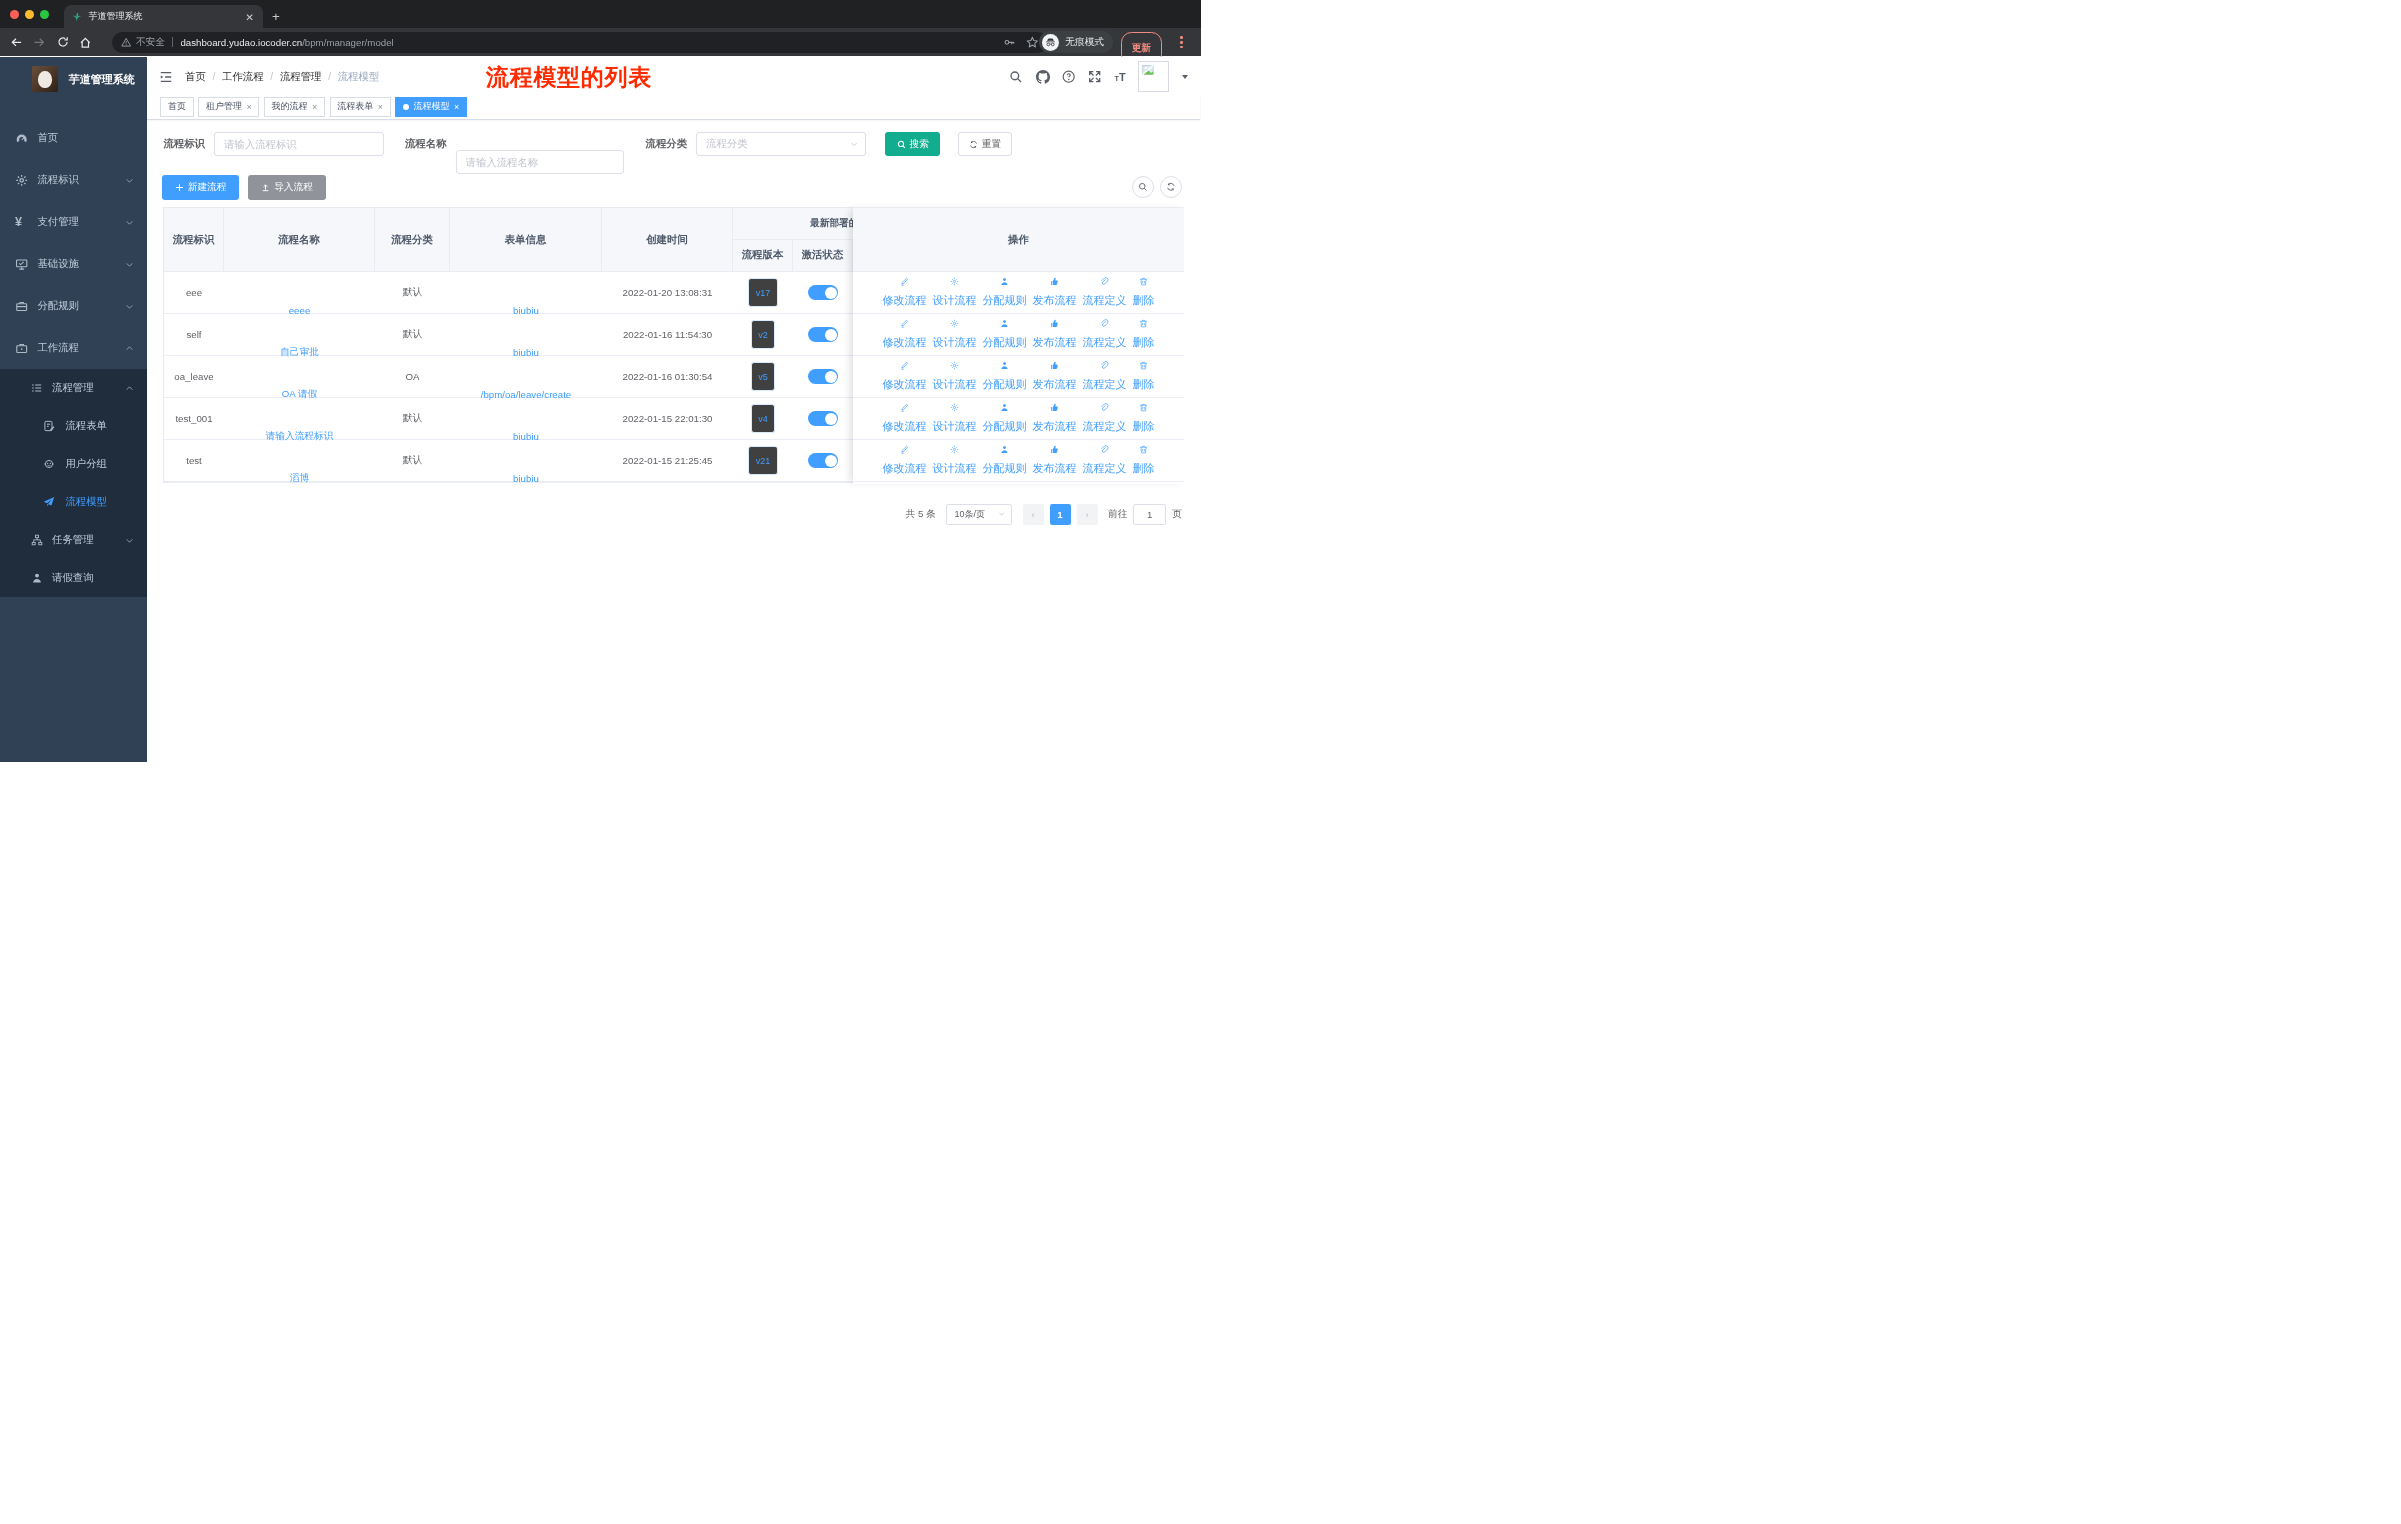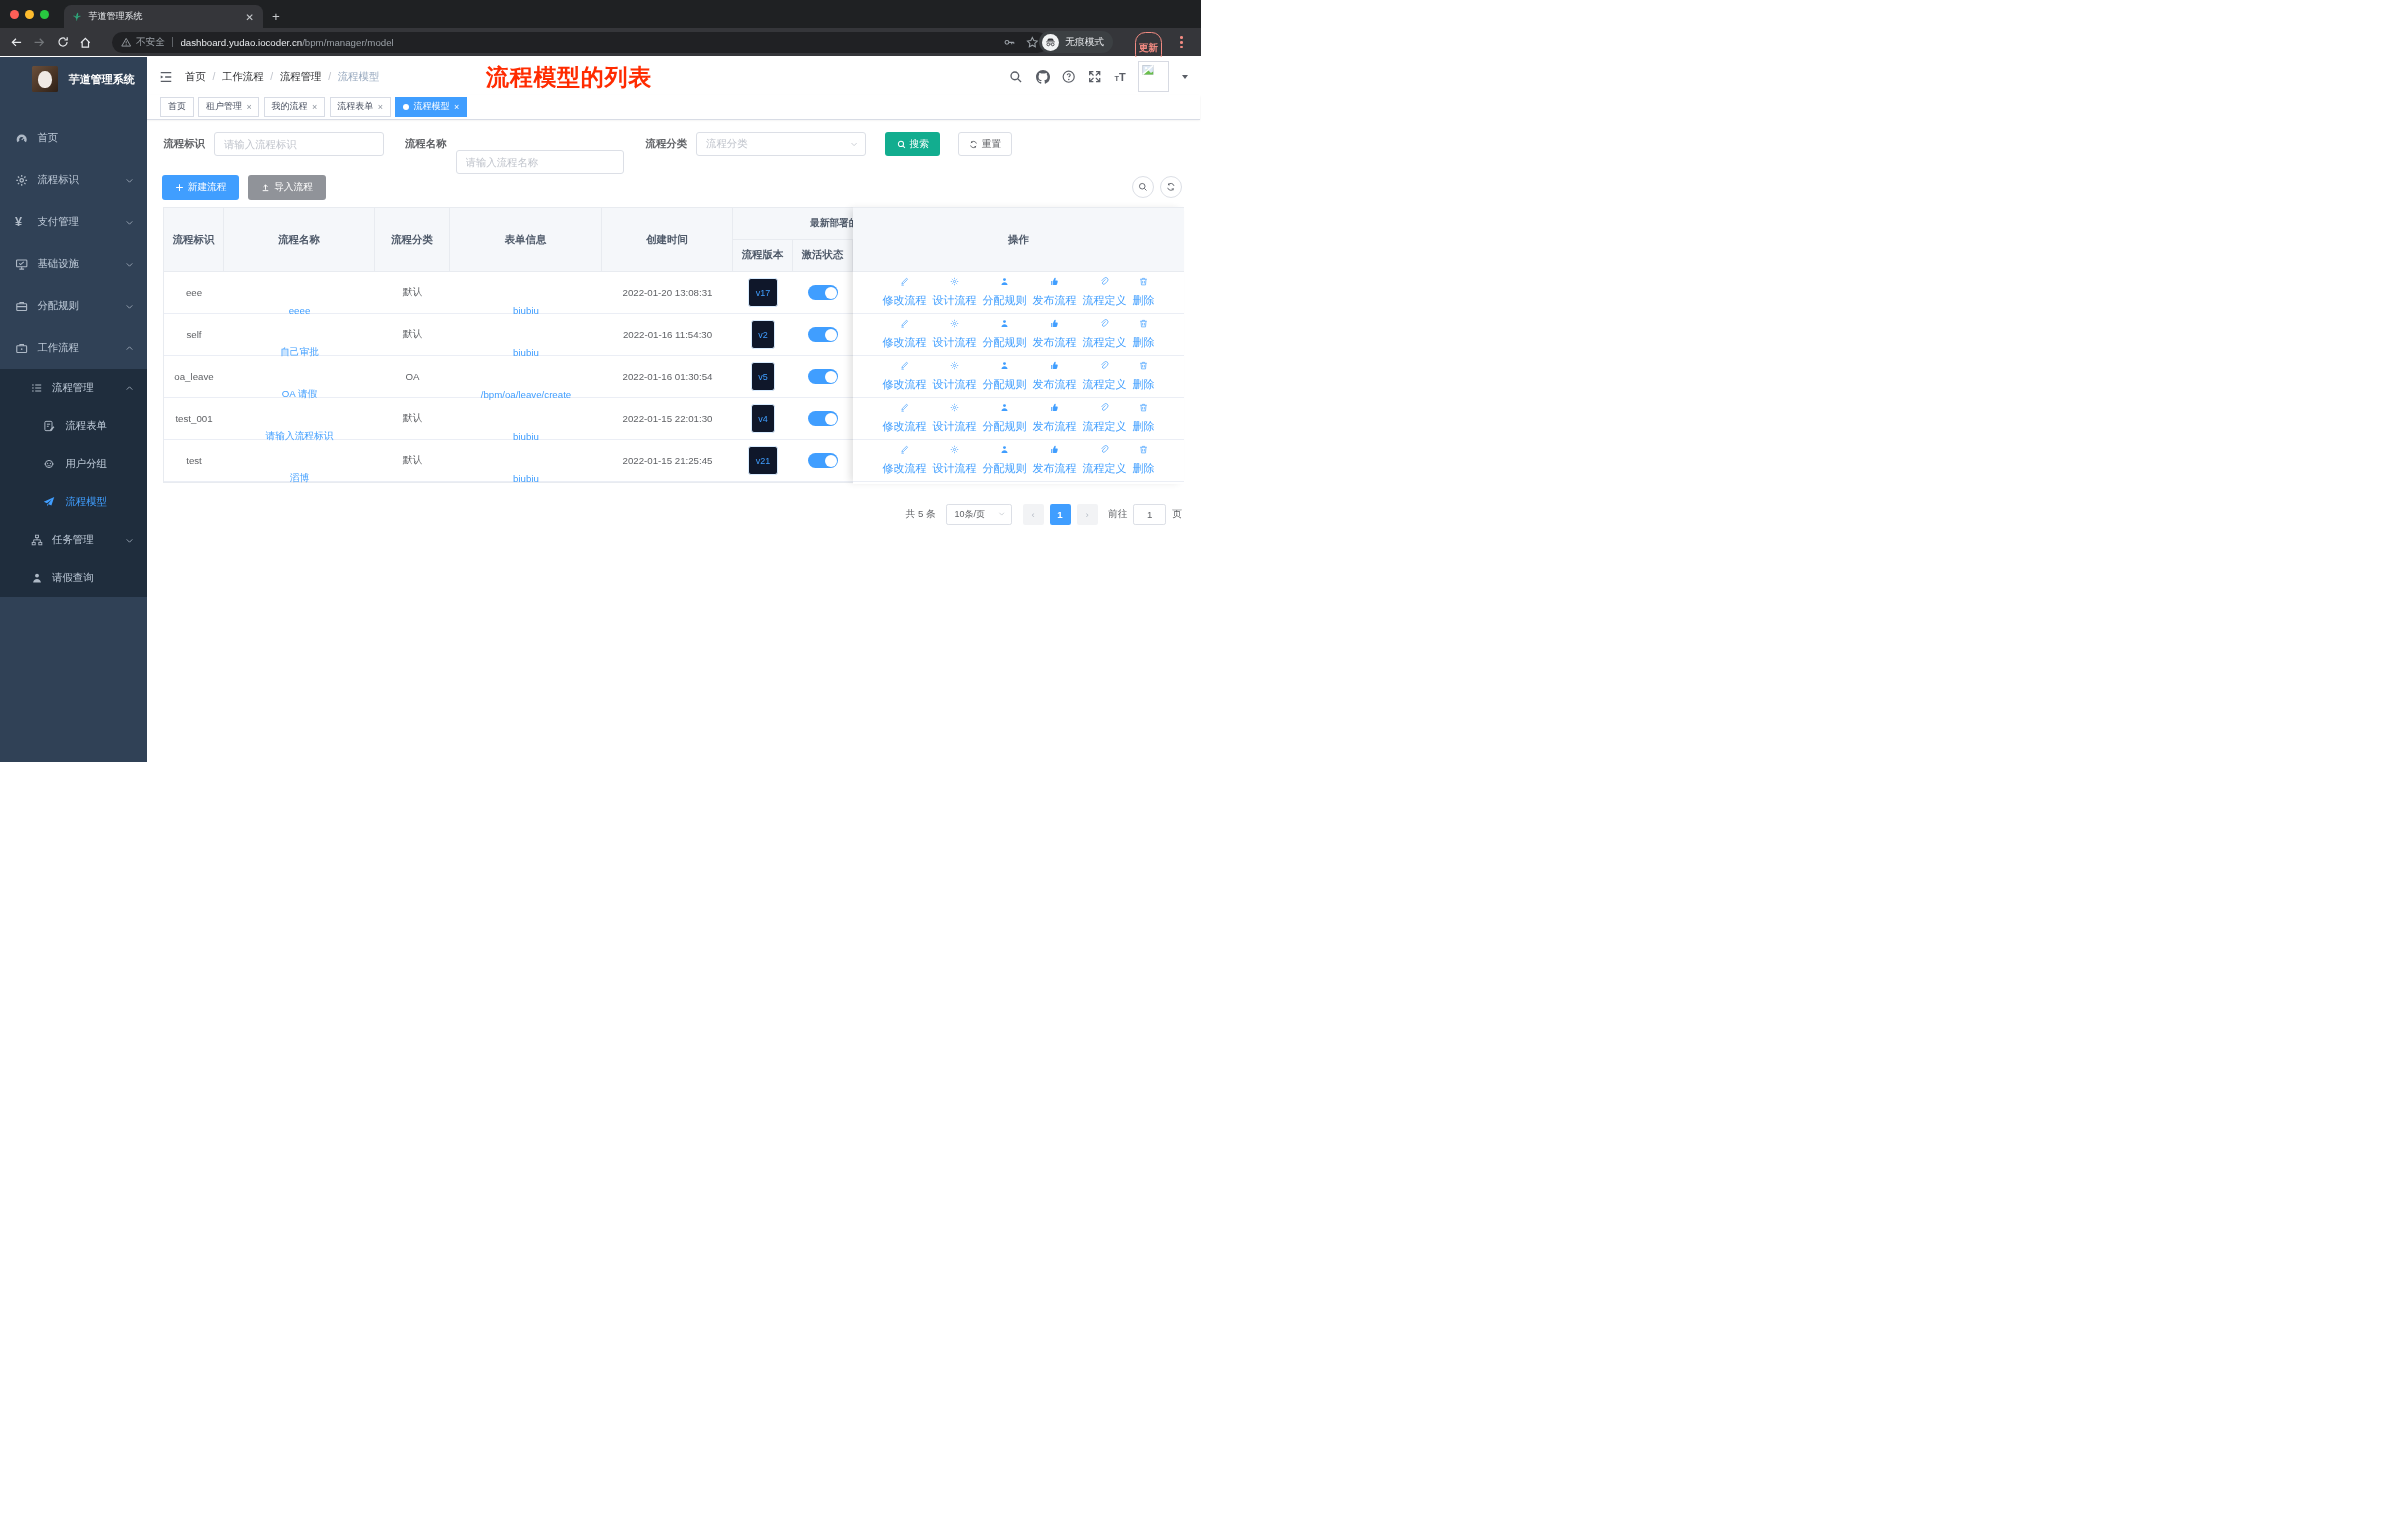--- a/index.html
+++ b/index.html
@@ -17,21 +17,21 @@
   .newtab { position:absolute; left:272px; top:6.7px; color:#c7cacd; font-size:13.4px; line-height:19.4px; }
   .toolbar { position:absolute; left:0; top:28px; width:1201px; height:28px; background:#35363a; display:flex; align-items:center; }
   .navic { color:#9aa0a6; margin-left:10.4px; }
   .urlpill { position:absolute; left:112px; top:3.7px; width:936px; height:21px; border-radius:10.4px; background:#202124; display:flex; align-items:center; color:#9aa0a6; font-size:9.7px; padding:0 9px; }
   .urlpill .sec { display:flex; align-items:center; gap:4.5px; }
   .urlpill .div { width:0.7px; height:10.4px; background:#5f6368; margin:0 7.4px; }
   .host { color:#e8eaed; } .path { color:#9aa0a6; }
   .pill-right { margin-left:auto; display:flex; align-items:center; gap:10.4px; }
   .incog { position:absolute; right:88px; top:3px; height:22px; border-radius:11px; background:#3c4043; display:flex; align-items:center; gap:6px; padding:0 9px 0 3px; color:#e8eaed; font-size:9.7px; }
   .incog .bubble { width:17px; height:17px; border-radius:50%; background:#f1f3f4; display:flex; align-items:center; justify-content:center; }
-  .updatebtn { position:absolute; right:39px; top:3.7px; height:33px; padding:0 3px; border:1.1px solid #f28b82; border-radius:10.4px; color:#f28b82; font-size:9.7px; font-weight:bold; display:flex; align-items:center; }
+  .updatebtn { position:absolute; right:39px; top:3.7px; height:33px; padding:0 10px; border:1.1px solid #f28b82; border-radius:10.4px; color:#f28b82; font-size:9.7px; font-weight:bold; display:flex; align-items:center; }
   .kebab { position:absolute; right:18px; top:8.2px; display:flex; flex-direction:column; gap:2.2px; }
   .kebab i { width:2.6px; height:2.6px; border-radius:50%; background:#f28b82; }
 
   
   .sidebar { position:absolute; left:0; top:57px; width:147px; height:706px; background:#304156; }
   .brand { display:flex; align-items:center; padding:9px 0 9px 22px; }
   .brand img,.brand .logo { width:26px; height:26px; border-radius:1.5px; }
   .logo { background:linear-gradient(135deg,#6b4f3a,#2e2017); position:relative; overflow:hidden;}
   .logo:after{ content:""; position:absolute; left:6px; top:5.2px; width:14px; height:17px; background:#efe9e4; border-radius:48% 48% 46% 46%; }
   .brand span { color:#fff; font-size:11px; font-weight:bold; margin-left:10.4px; }
@@ -91,21 +91,21 @@
   .table { position:absolute; left:163px; top:207px; width:1020px; height:276px; border:0.7px solid #e8ebf0; border-right:none; font-size:9.7px; color:#606266; }
   .thead { display:flex; height:64px; background:#f5f7fa; border-bottom:0.7px solid #e8ebf0; font-weight:bold; color:#4e5969; font-size:10.4px; }
   .th { display:flex; align-items:center; justify-content:center; border-right:0.7px solid #e8ebf0; }
   .th-group-wrap { flex:1; display:flex; flex-direction:column; }
   .group-label { height:32px; display:flex; align-items:center; border-bottom:0.7px solid #e8ebf0; padding-left:77px; overflow:hidden; white-space:nowrap; font-size:9.7px; }
   .group-sub { height:32px; display:flex; }
   .group-sub .th { height:100%; }
   .trow { display:flex; height:42px; border-bottom:0.7px solid #ebeef5; background:#fff; }
   .td { display:flex; align-items:center; justify-content:center; text-align:center; padding:0 3px; }
   .link { color:#409EFF; cursor:pointer; text-decoration:none;margin-top:36px; }
-  .vtag { display:inline-flex; align-items:center; height:29px; padding:0 6.7px; background:#0f172a; border:0.7px solid #d9ecff; border-radius:3px; color:#409EFF; font-size:9px; }
+  .vtag { display:inline-flex; align-items:center; height:29px; padding:0 6.7px; background:#404040; border:0.7px solid #d9ecff; border-radius:3px; color:#409EFF; font-size:9px; }
   .toggle { width:30px; height:15px; border-radius:7.4px; background:#409EFF; position:relative; cursor:pointer; }
   .toggle:after { content:""; position:absolute; right:1.5px; top:1.5px; width:12px; height:12px; border-radius:50%; background:#fff; }
 
   .opcol { position:absolute; left:689px; top:-0.7px; width:331px; height:277px; background:#fff; box-shadow:-4.5px 0 7.4px -1.5px rgba(0,0,0,.12); border-top:0.7px solid #e8ebf0; }
   .opcol .ophead { height:64px; background:#f5f7fa; display:flex; align-items:center; justify-content:center; font-weight:bold; color:#4e5969; font-size:10.4px; border-bottom:0.7px solid #e8ebf0; }
   .oprow { height:42px; border-bottom:0.7px solid #ebeef5; display:flex; align-items:center; justify-content:center; gap:6px; padding:0 6px; }
   .alink { color:#409EFF; font-size:11px; text-decoration:none; display:inline-flex; align-items:center; gap:7px; white-space:nowrap; cursor:pointer;flex-direction:column; }
 
   
   .pagination { position:absolute; left:147px; top:497px; width:1035px; height:34px; display:flex; align-items:center; justify-content:flex-end; font-size:9.7px; color:#606266; gap:10.4px; }

